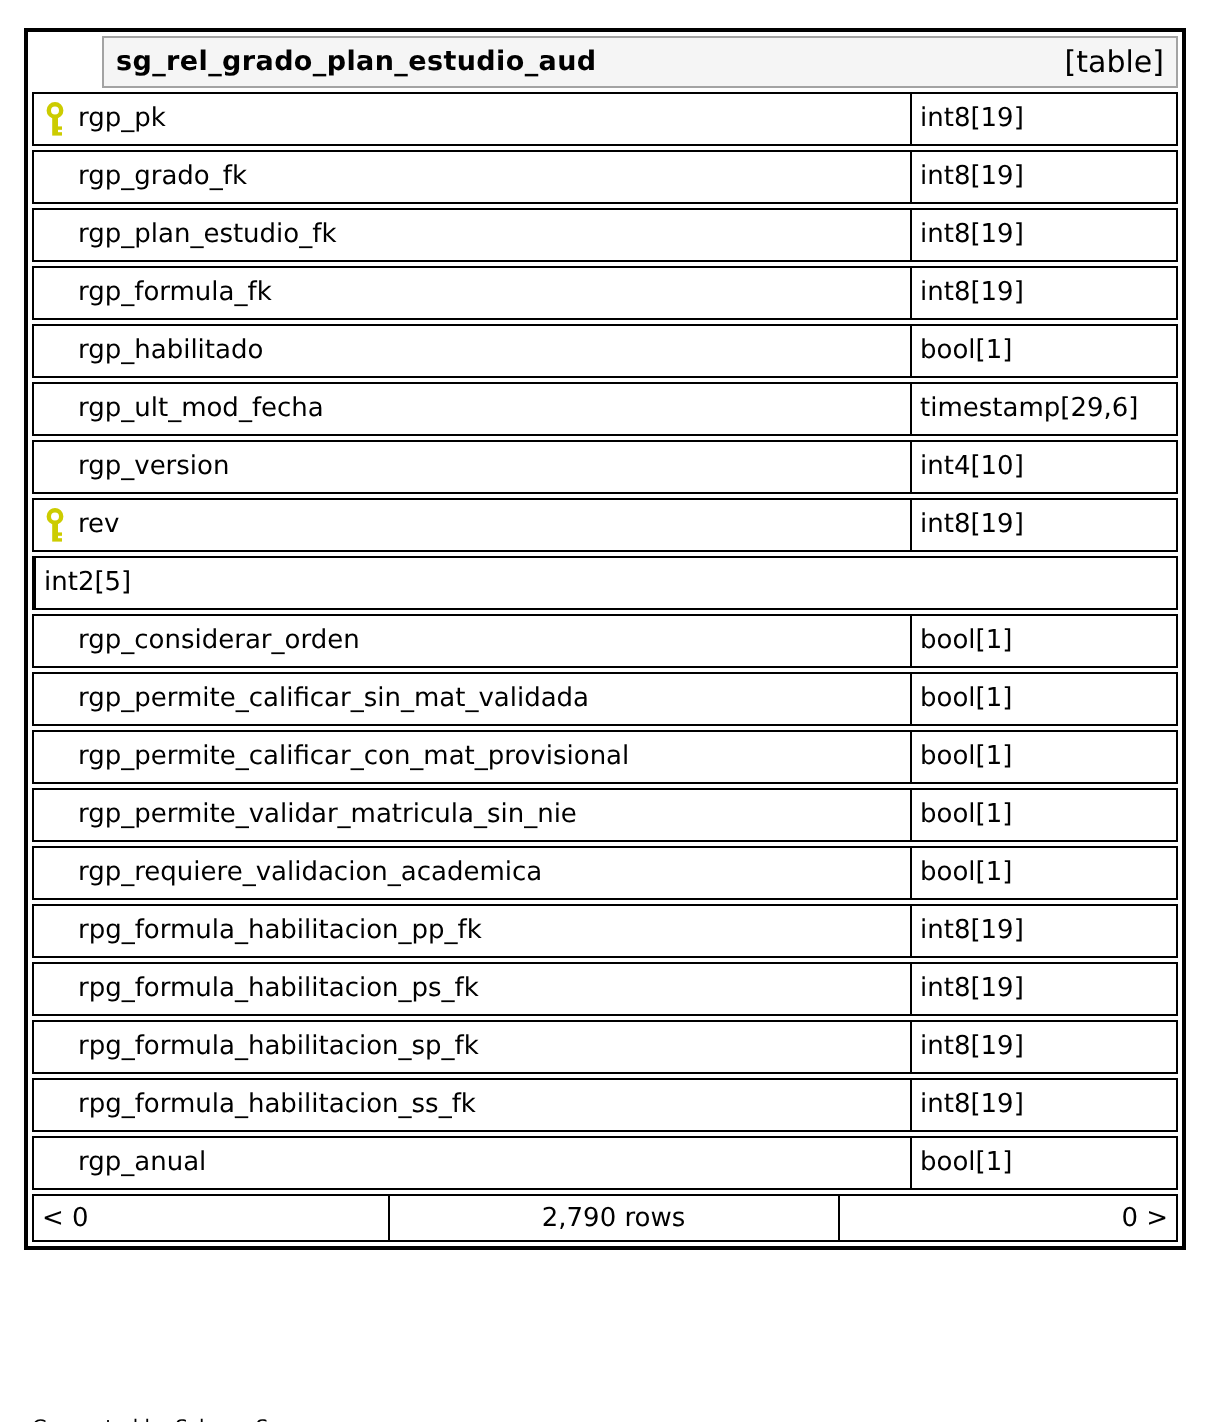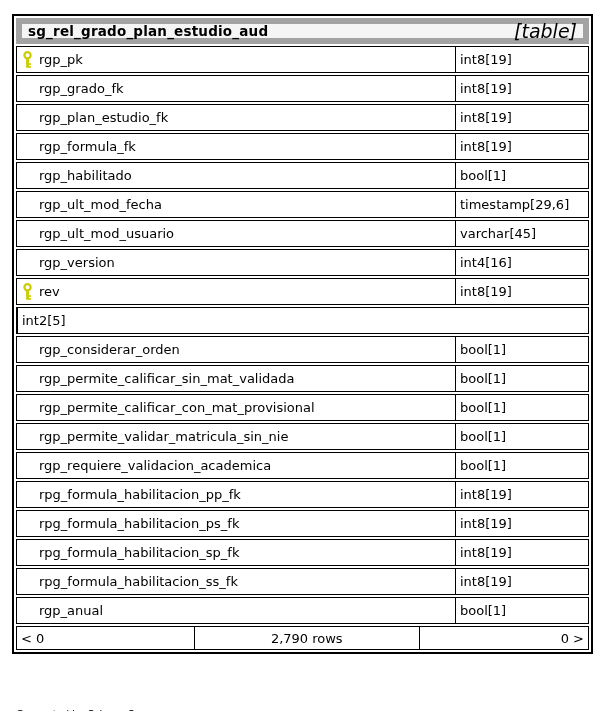--- a/index.html
+++ b/index.html
@@ -21,37 +21,37 @@
     left: 12px;
     top: 14px;
     width: 581px;
     box-sizing: border-box;
     border: 2px solid #000000;
     background: #ffffff;
     padding: 2px;
   }
   .header-row {
     box-sizing: border-box;
-    border: 6px solid #a3a3a3;
+    border: 1px solid #a3a3a3;
     background: #f5f5f5;
     height: 26px;
     display: flex;
     align-items: center;
     justify-content: space-between;
     padding: 0 6px;
     margin-bottom: 2px;
+    margin-left: 35px;
   }
   .title {
     font-weight: bold;
     font-size: 13.5px;
     letter-spacing: 0.2px;
   }
   .badge {
-    font-size: 19px;
-    font-style: italic;
+    font-size: 15px;
   }
   .row {
     box-sizing: border-box;
     border: 1px solid #000000;
     height: 27px;
     display: flex;
     align-items: stretch;
     margin-bottom: 2px;
     background: #ffffff;
   }
@@ -180,30 +180,23 @@
         <div class="row">
           <div class="name-cell">
             <span class="key-slot"></span>
             <span class="name-text">rgp_ult_mod_fecha</span>
           </div>
           <div class="type-cell">timestamp[29,6]</div>
         </div>
         <div class="row">
           <div class="name-cell">
             <span class="key-slot"></span>
-            <span class="name-text">rgp_ult_mod_usuario</span>
-          </div>
-          <div class="type-cell">varchar[45]</div>
-        </div>
-        <div class="row">
-          <div class="name-cell">
-            <span class="key-slot"></span>
             <span class="name-text">rgp_version</span>
           </div>
-          <div class="type-cell">int4[16]</div>
+          <div class="type-cell">int4[10]</div>
         </div>
         <div class="row">
           <div class="name-cell">
             <span class="key-slot">
               <svg width="11" height="18" viewBox="0 0 11 18">
                 <circle cx="5.5" cy="4.2" r="3.1" fill="none" stroke="#cccc00" stroke-width="2.2"></circle>
                 <rect x="4.1" y="7.2" width="2.9" height="9.6" fill="#cccc00"></rect>
                 <rect x="7" y="12.2" width="2" height="1.7" fill="#cccc00"></rect>
                 <rect x="7" y="15.1" width="2" height="1.7" fill="#cccc00"></rect>
               </svg>

